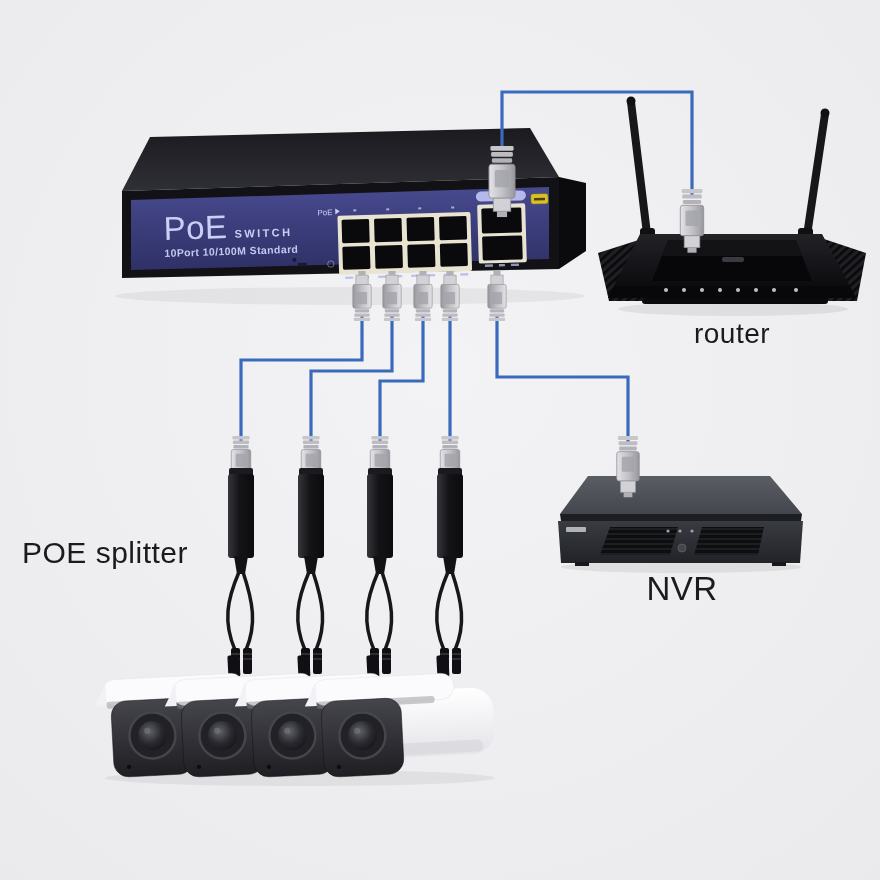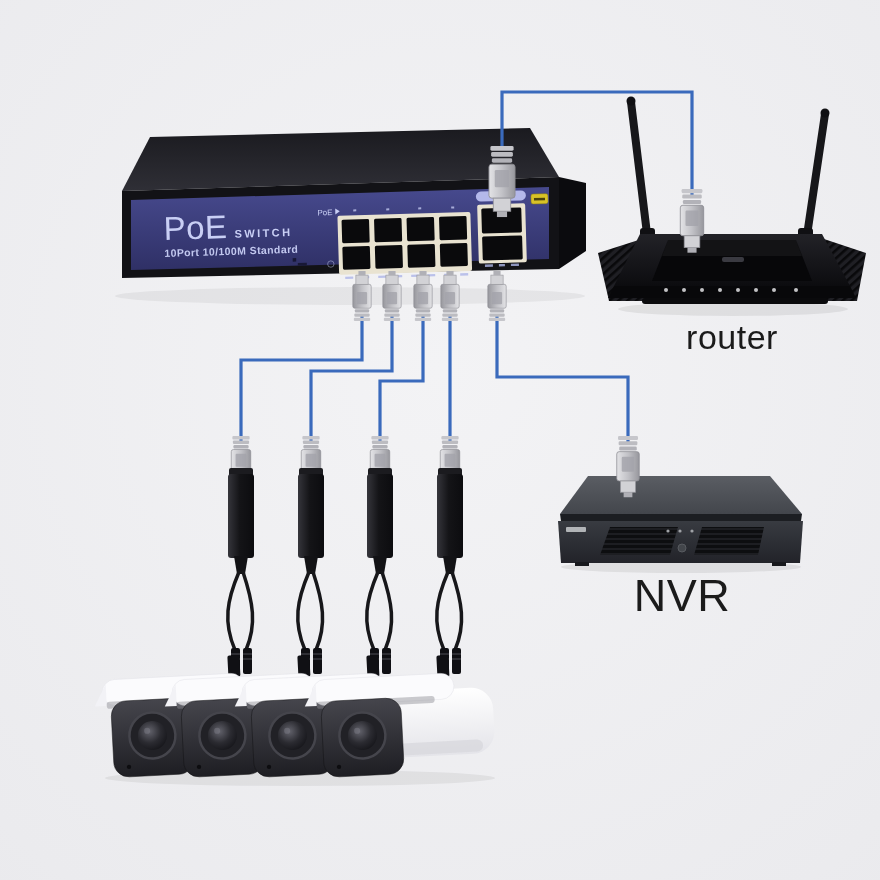--- a/index.html
+++ b/index.html
@@ -11,22 +11,22 @@
   .canvas{
     position:relative;width:880px;height:880px;
     background:radial-gradient(130% 130% at 50% 42%, #f3f3f5 0%, #ebebee 55%, #e2e2e6 100%);
   }
   svg.scene{position:absolute;left:0;top:0;}
   .lbl{
     position:absolute;color:#1b1b1b;letter-spacing:.5px;
     font-family:"Liberation Sans", sans-serif;white-space:nowrap;
   }
   .lbl-splitter{left:22px;top:536px;font-size:30px;}
-  .lbl-router{left:732px;top:318px;font-size:34px;transform:translateX(-50%);}
-  .lbl-nvr{left:682px;top:570px;font-size:45px;}
+  .lbl-router{left:732px;top:318px;font-size:28px;transform:translateX(-50%);}
+  .lbl-nvr{left:682px;top:570px;font-size:33px;}
   .lbl-nvr{transform:translateX(-50%);}
   .lbl-camera{left:313px;top:782px;font-size:30px;transform:translateX(-50%);}
   
   .switch-text{
     position:absolute;left:163px;top:212px;width:230px;
     transform:rotate(-1.8deg);transform-origin:left top;
     color:#c9cff5;line-height:1;
   }
   .switch-text .row1{display:flex;align-items:flex-end;}
   .switch-text .poe{font-size:33px;font-weight:500;letter-spacing:.5px;}
@@ -372,16 +372,17 @@
 </svg>
 
 <div class="switch-text">
   <div class="row1">
     <span class="poe">PoE</span>
     <span class="sw">SWITCH</span>
   </div>
   <div class="sub">10Port 10/100M Standard</div>
 </div>
 
+<div class="lbl lbl-splitter">POE splitter</div>
 <div class="lbl lbl-router">router</div>
 <div class="lbl lbl-nvr">NVR</div>
 
 </div>
 
 </body></html>

